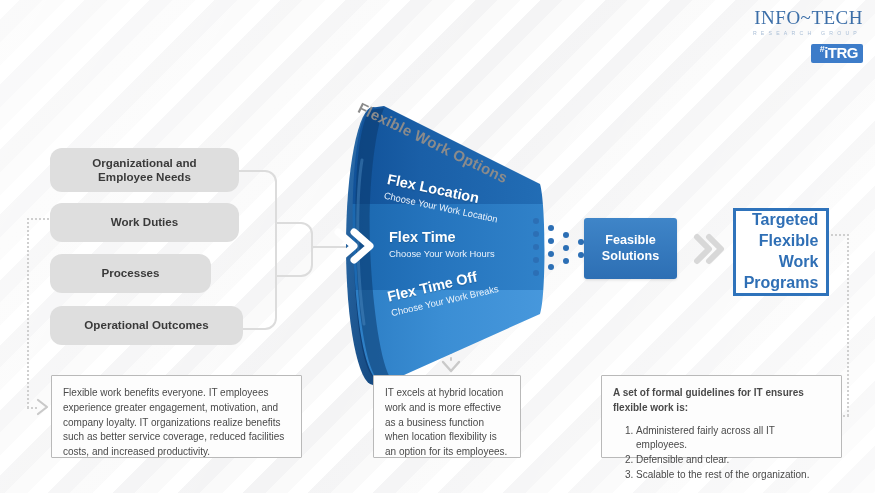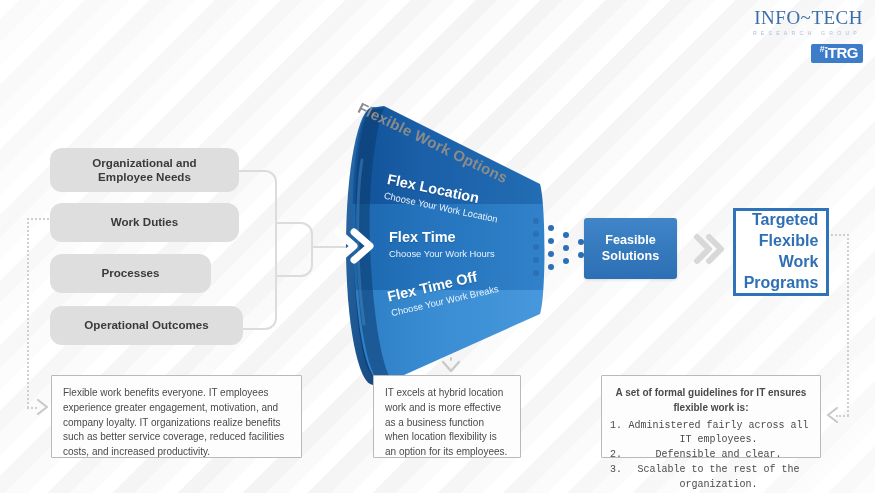--- a/index.html
+++ b/index.html
@@ -198,23 +198,22 @@
     border: 1px solid #b9b9b9;
     color: #4a4a4a;
     font-size: 10px;
     line-height: 1.48;
     padding: 10px 11px;
     box-sizing: border-box;
     z-index: 5;
     border-radius: 1px;
   }
   .note ol {
-    margin: 0;
+    margin: 8px;
     padding-left: 15px;
-    font-family: Liberation Mono, monospace;
   }
   .note ol li { margin: 0; }
 
   
   .dline-v {
     position: absolute;
     width: 0;
     border-left: 2px dotted #cfcfcf;
     z-index: 2;
   }
@@ -386,21 +385,21 @@
   </svg>
 
   <div class="note" style="left:51px; top:375px; width:251px; height:83px;">
     <span>Flexible work benefits everyone. IT employees experience greater engagement, motivation, and company loyalty. IT organizations realize benefits such as better service coverage, reduced facilities costs, and increased productivity.</span>
   </div>
 
   <div class="note" style="left:373px; top:375px; width:148px; height:83px;">
     <span>IT excels at hybrid location work and is more effective as a business function when location flexibility is an option for its employees.</span>
   </div>
 
-  <div class="note" style="left:601px; top:375px; width:220px; height:83px;text-align:center;">
+  <div class="note" style="left:601px; top:375px; width:241px; height:83px;">
     <div style="font-weight:bold; margin-bottom:3px;">A set of formal guidelines for IT ensures flexible work is:</div>
     <ol>
       <li>Administered fairly across all IT employees.</li>
       <li>Defensible and clear.</li>
       <li>Scalable to the rest of the organization.</li>
     </ol>
   </div>
 
 </div>
 

